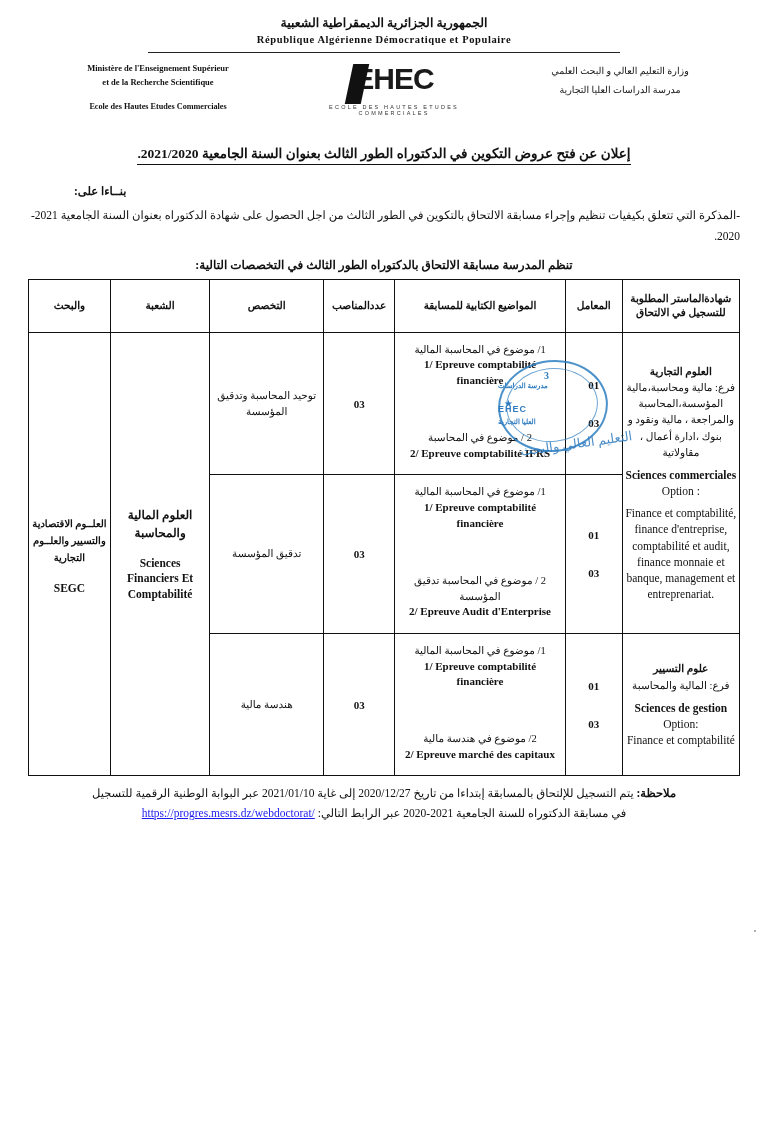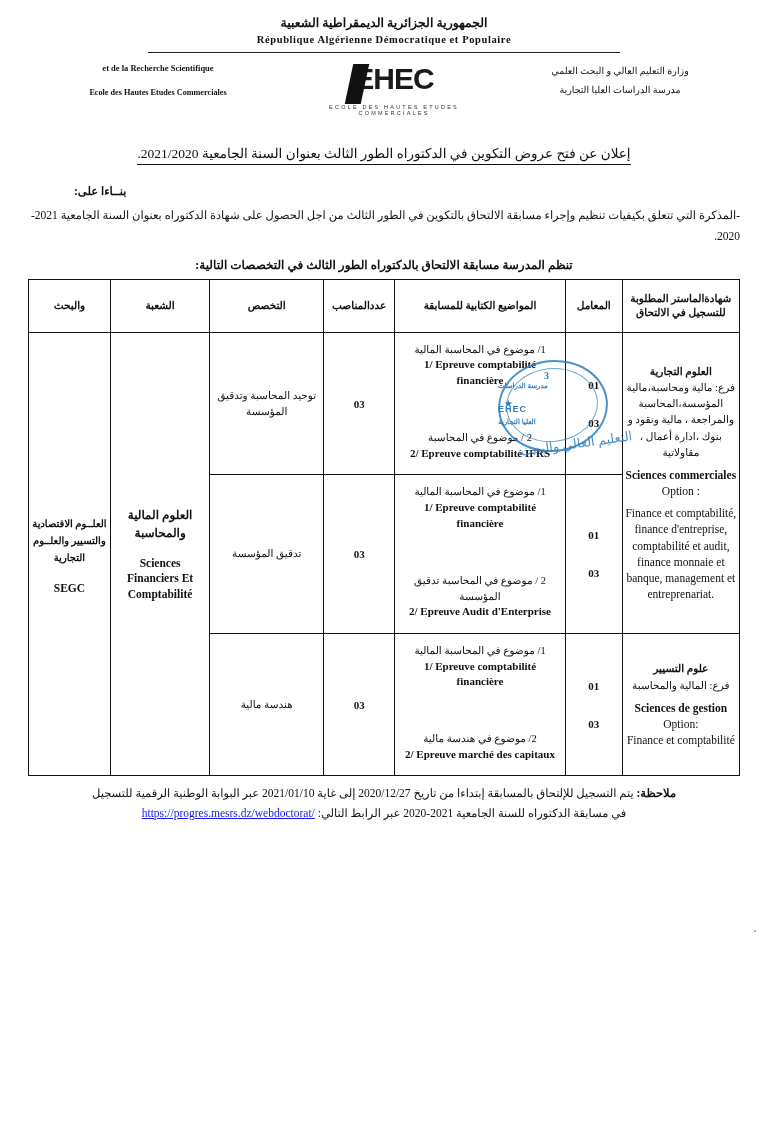--- a/index.html
+++ b/index.html
@@ -113,21 +113,21 @@
 
   
   .title-wrap {
     margin-top: 22px;
     text-align: center;
     direction: rtl;
   }
   .title {
     display: inline-block;
     font-size: 13.5px;
-    font-weight: normal;
+    font-weight: bold;
     border-bottom: 1.5px solid #111;
     padding-bottom: 2px;
   }
 
   
   .intro {
     direction: rtl;
     text-align: right;
     font-size: 11.5px;
     line-height: 1.75;
@@ -308,20 +308,21 @@
 <div class="page">
 
   <div class="rep-header">
     <div class="ar">الجمهورية الجزائرية الديمقراطية الشعبية</div>
     <div class="fr">République Algérienne Démocratique et Populaire</div>
   </div>
   <div class="rule"></div>
 
   <div class="org-row">
     <div class="org-left">
+      <div>Ministère de l'Enseignement Supérieur</div>
       <div>et de la Recherche Scientifique</div>
       <div class="line3">Ecole des Hautes Etudes Commerciales</div>
     </div>
 
     <div class="org-center">
       <div class="logo">
         <div class="logo-bar"></div>
         <div class="logo-text">EHEC</div>
       </div>
       <div class="logo-sub">ECOLE DES HAUTES ETUDES COMMERCIALES</div>

